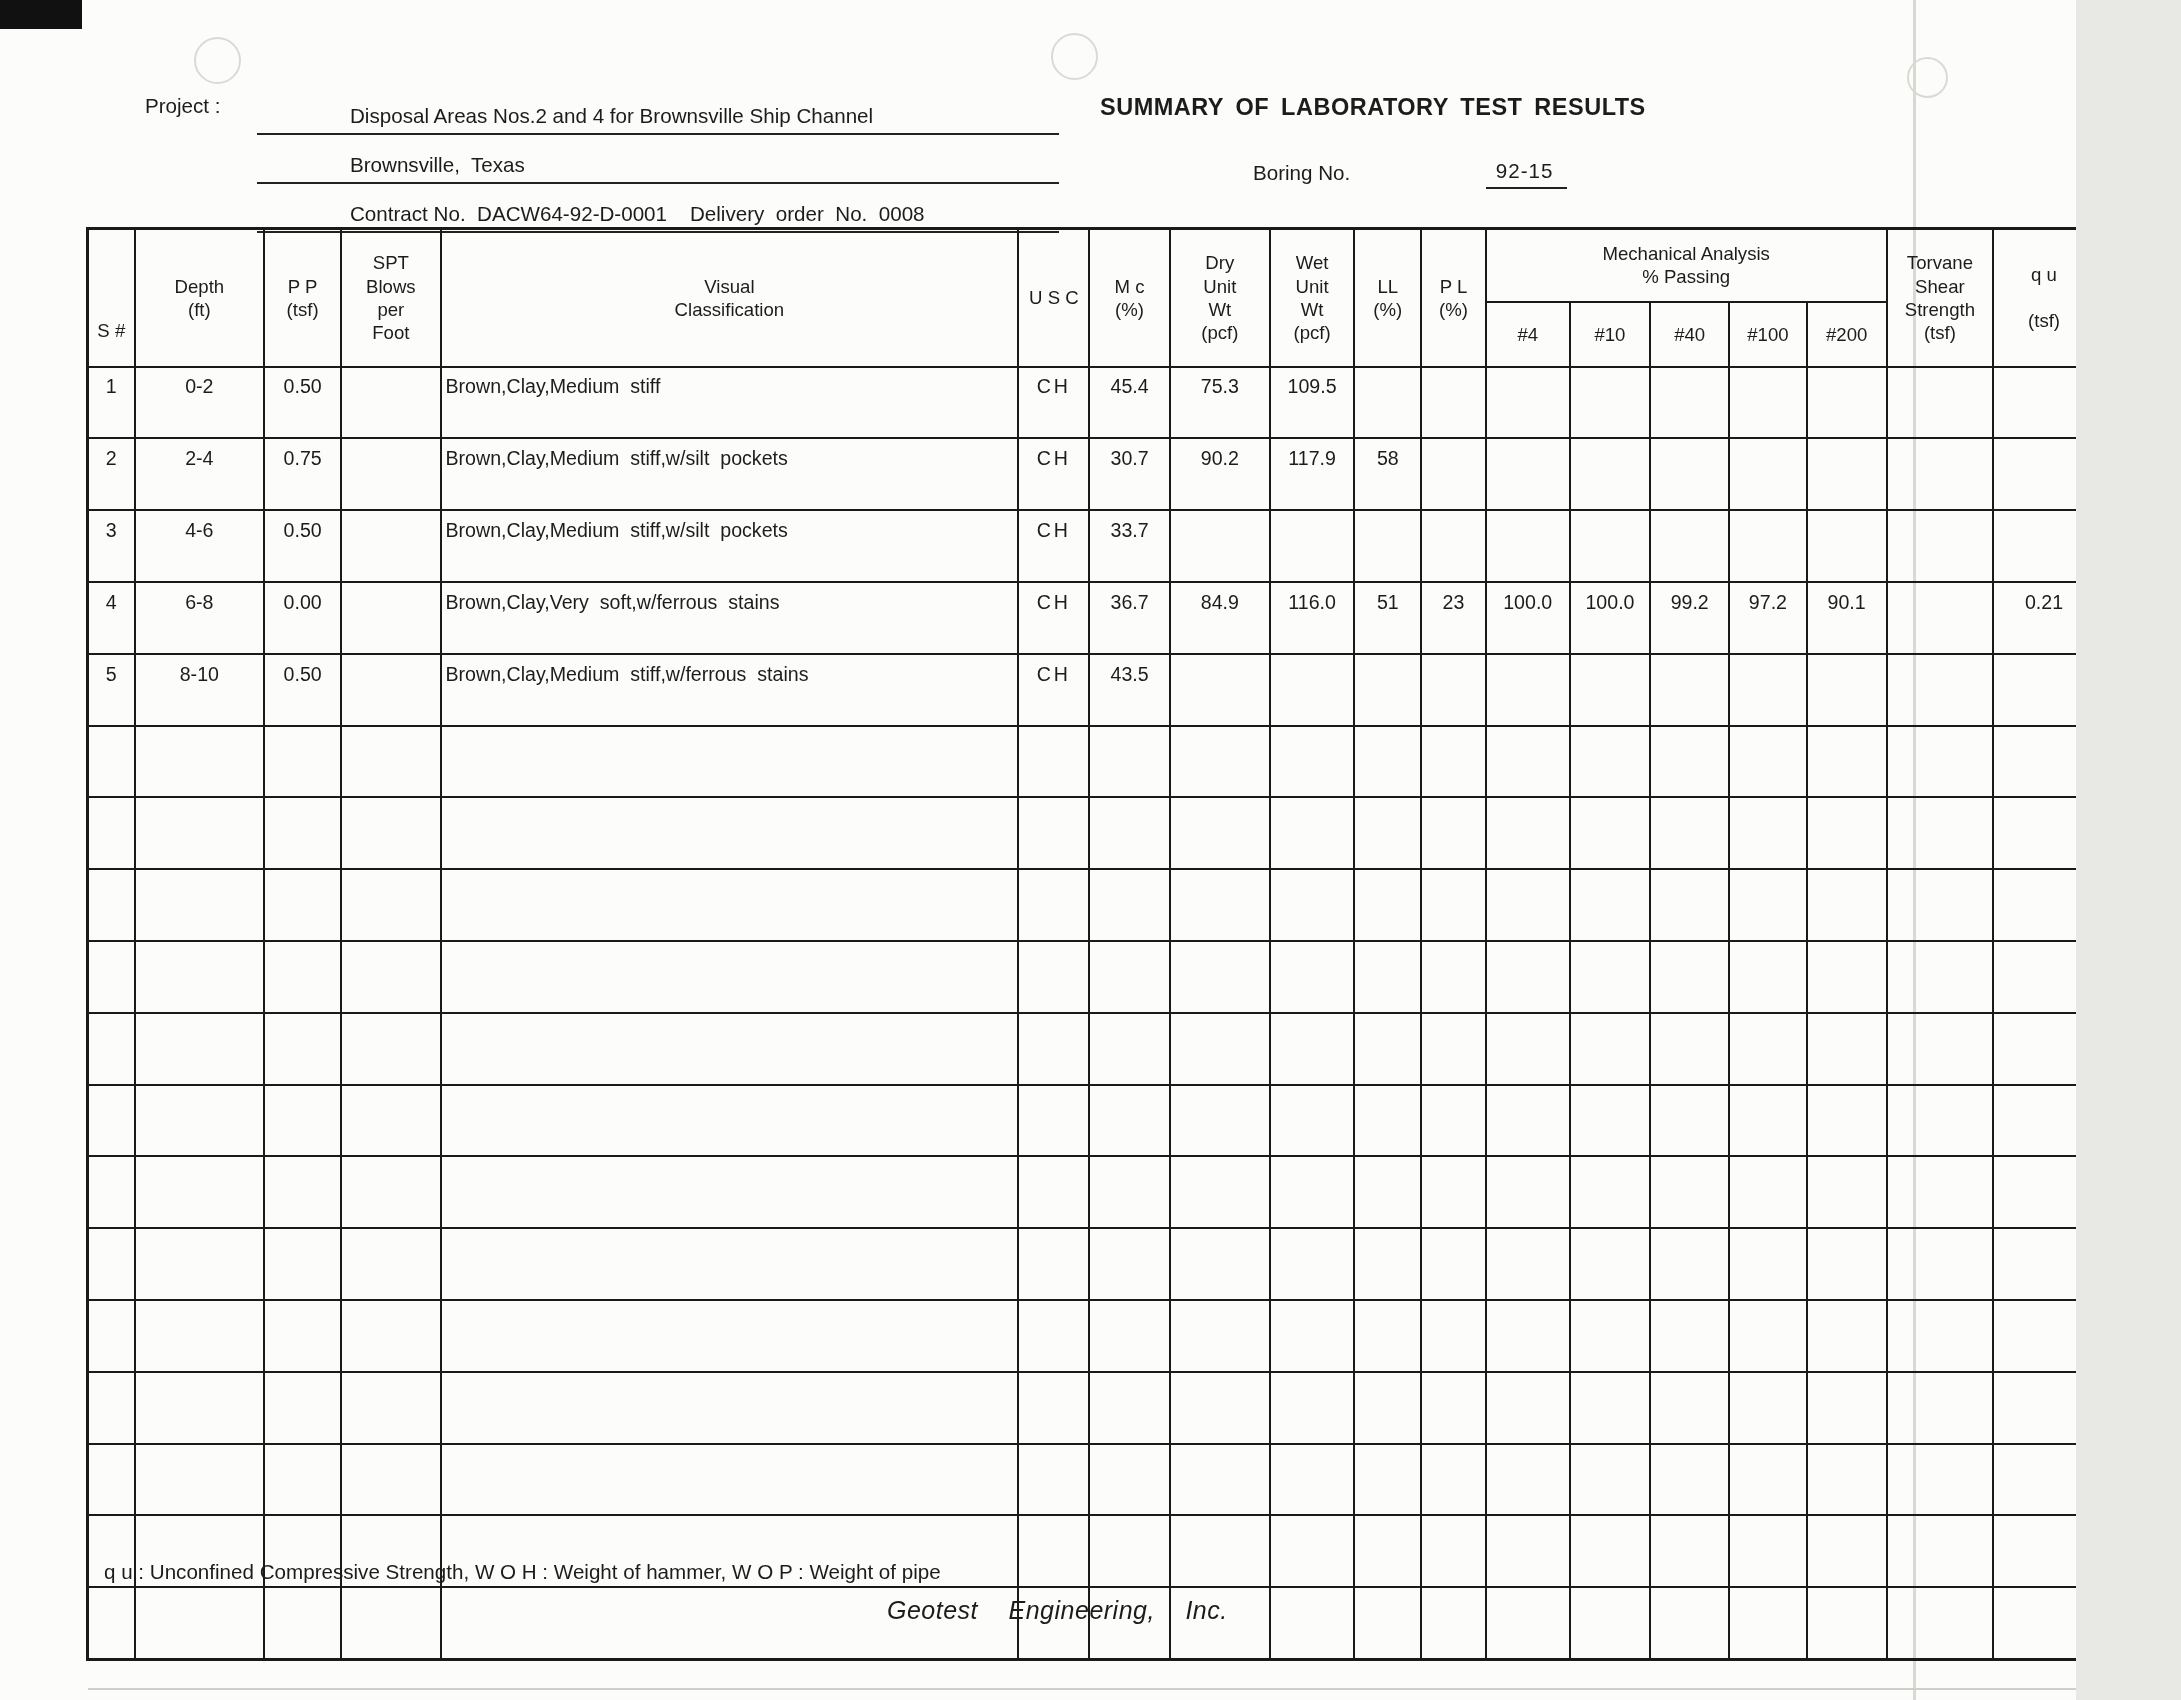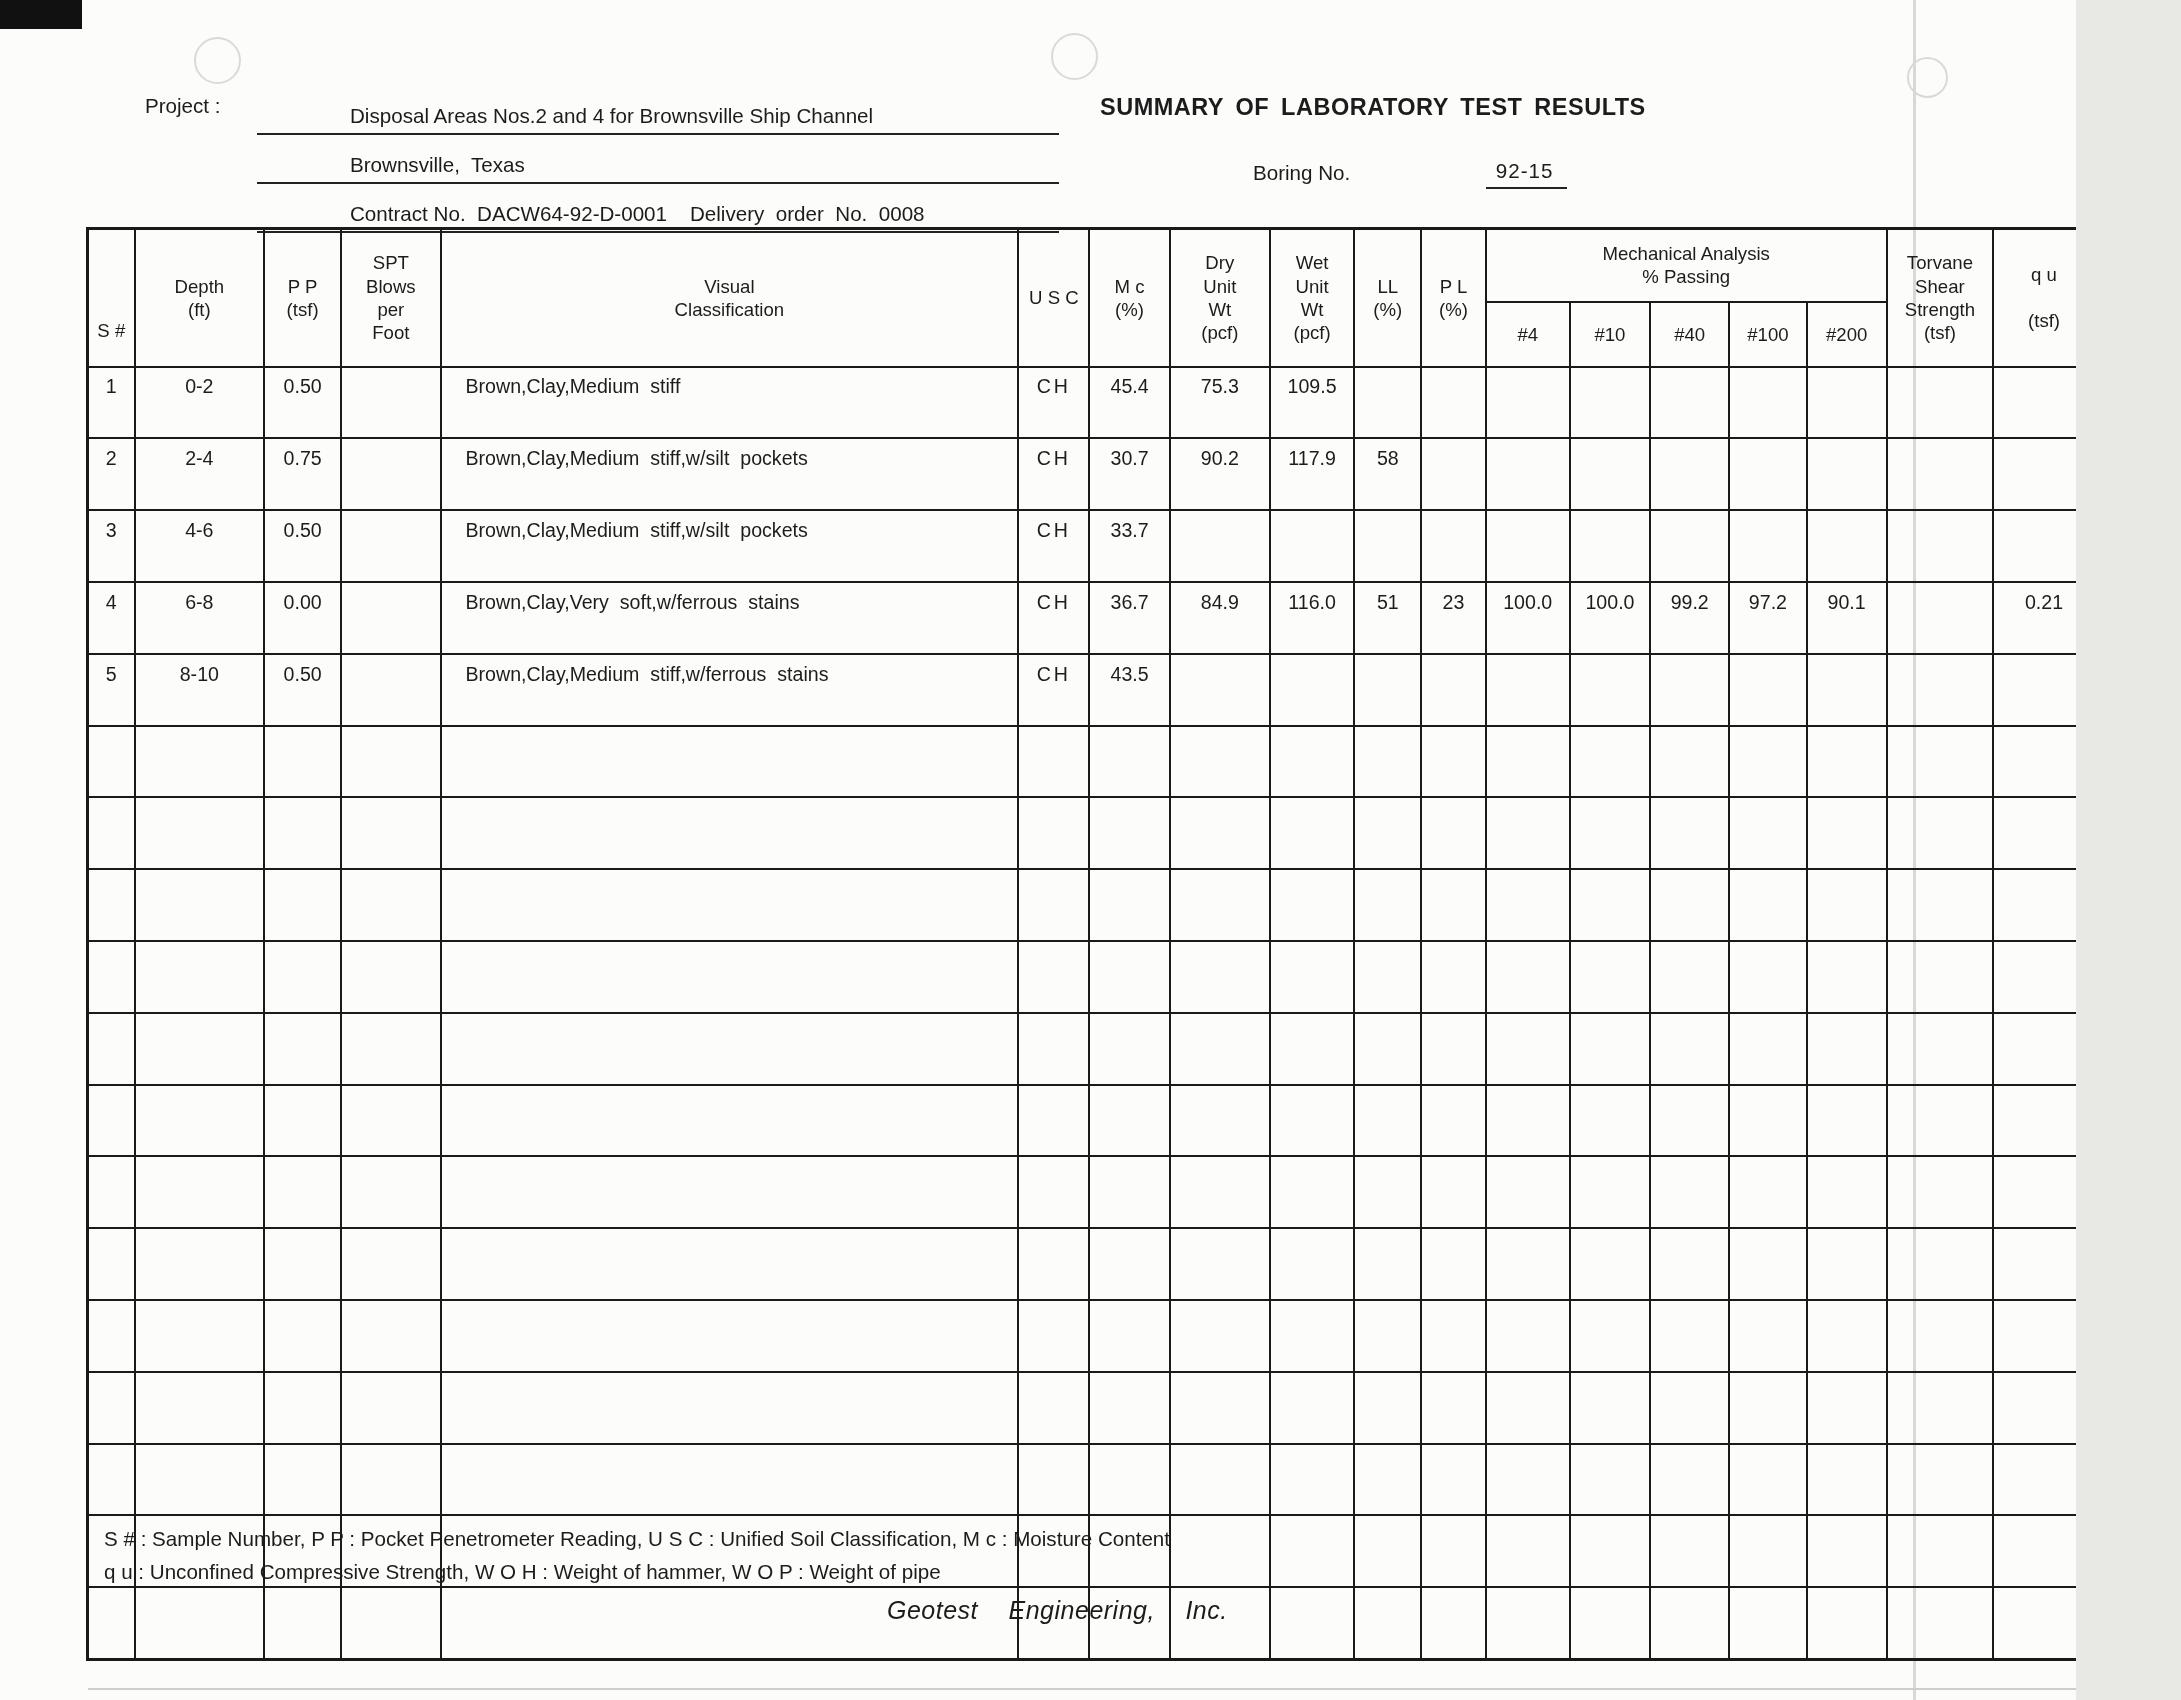--- a/index.html
+++ b/index.html
@@ -65,21 +65,21 @@
   .mech-group { height: 63px; }
   .sub-header th { height: 55px; vertical-align: middle; }
   .results-table tbody td {
     height: 62px;
     font-size: 19.6px;
     text-align: center;
     vertical-align: top;
     padding: 7.8px 2px 0 2px;
     white-space: pre-wrap;
   }
-  .results-table tbody td.left { text-align: left; padding-left: 24px; }
+  .results-table tbody td.left { text-align: left; padding-left: 4px; }
   .results-table tbody td.usc { letter-spacing: 2.9px; }
 
   
   .note { position: absolute; left: 104px; font-size: 20.6px; white-space: pre-wrap; }
   .note1 { top: 1527px; }
   .note2 { top: 1560px; }
   .company { position: absolute; left: 887px; top: 1596px; font-size: 25px; font-weight: normal; font-style: italic; letter-spacing: 0.5px; word-spacing: 7.8px; white-space: pre-wrap; }
 </style>
 </head>
 <body>
@@ -528,18 +528,17 @@
           <td>&nbsp;</td>
           <td>&nbsp;</td>
           <td>&nbsp;</td>
           <td>&nbsp;</td>
           <td>&nbsp;</td>
           <td>&nbsp;</td>
         </tr>
       </tbody>
   </table>
 
-  <div class="note note1">S # : Sample Number, P P : Pocket Penetrometer Reading, U S C : Unified Soil Classification, M c : Moisture Content</div>
   <div class="note note2">q u : Unconfined Compressive Strength, W O H : Weight of hammer, W O P : Weight of pipe</div>
   <div class="company">Geotest  Engineering,  Inc.</div>
 
 </div>
 
 
 </body></html>

